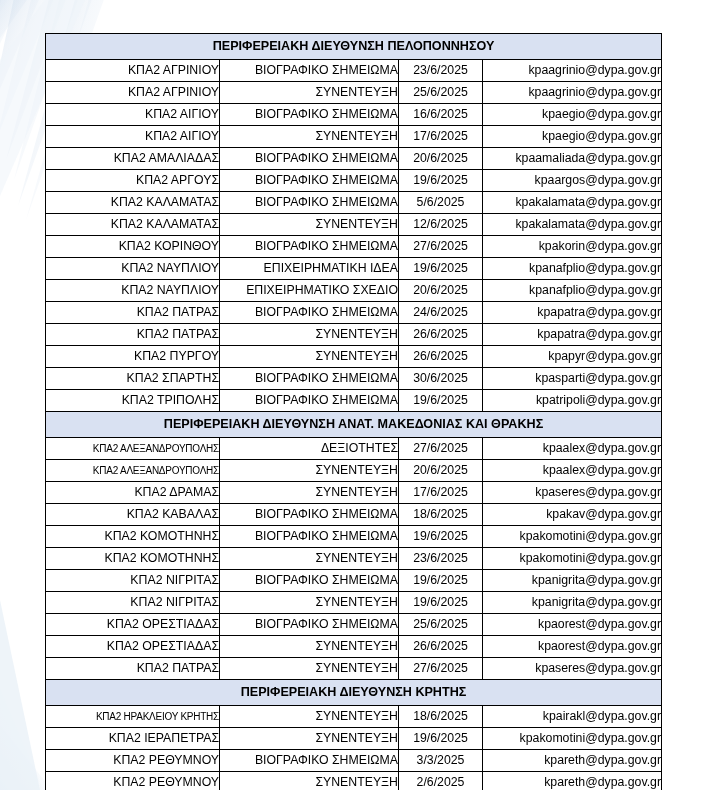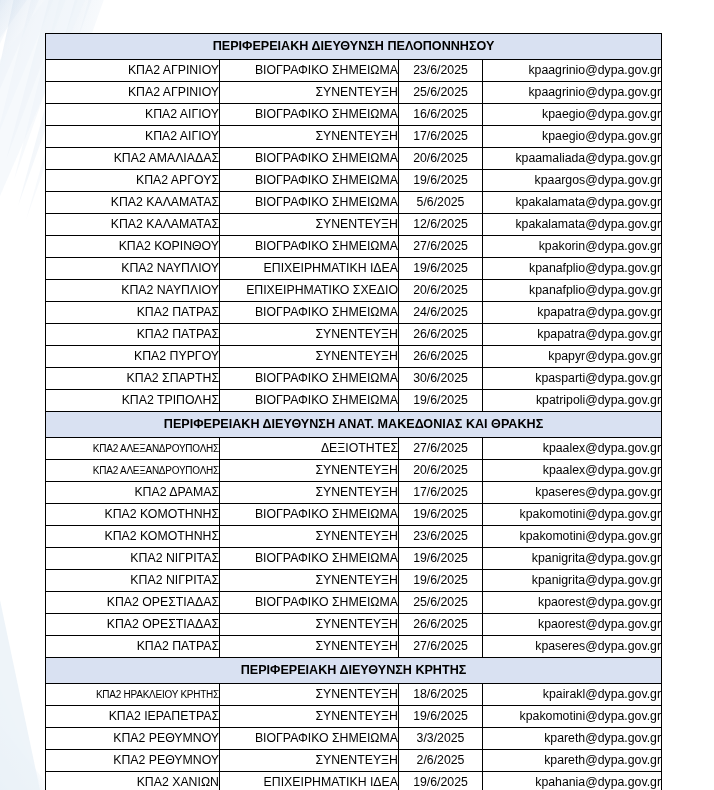--- a/index.html
+++ b/index.html
@@ -250,20 +250,26 @@
           <td class="date">20/6/2025</td>
           <td class="email">kpaalex@dypa.gov.gr</td>
         </tr>
         <tr>
           <td class="office">ΚΠΑ2 ΔΡΑΜΑΣ</td>
           <td class="type">ΣΥΝΕΝΤΕΥΞΗ</td>
           <td class="date">17/6/2025</td>
           <td class="email">kpaseres@dypa.gov.gr</td>
         </tr>
         <tr>
+          <td class="office">ΚΠΑ2 ΚΑΒΑΛΑΣ</td>
+          <td class="type">ΒΙΟΓΡΑΦΙΚΟ ΣΗΜΕΙΩΜΑ</td>
+          <td class="date">18/6/2025</td>
+          <td class="email">kpakav@dypa.gov.gr</td>
+        </tr>
+        <tr>
           <td class="office">ΚΠΑ2 ΚΟΜΟΤΗΝΗΣ</td>
           <td class="type">ΒΙΟΓΡΑΦΙΚΟ ΣΗΜΕΙΩΜΑ</td>
           <td class="date">19/6/2025</td>
           <td class="email">kpakomotini@dypa.gov.gr</td>
         </tr>
         <tr>
           <td class="office">ΚΠΑ2 ΚΟΜΟΤΗΝΗΣ</td>
           <td class="type">ΣΥΝΕΝΤΕΥΞΗ</td>
           <td class="date">23/6/2025</td>
           <td class="email">kpakomotini@dypa.gov.gr</td>

